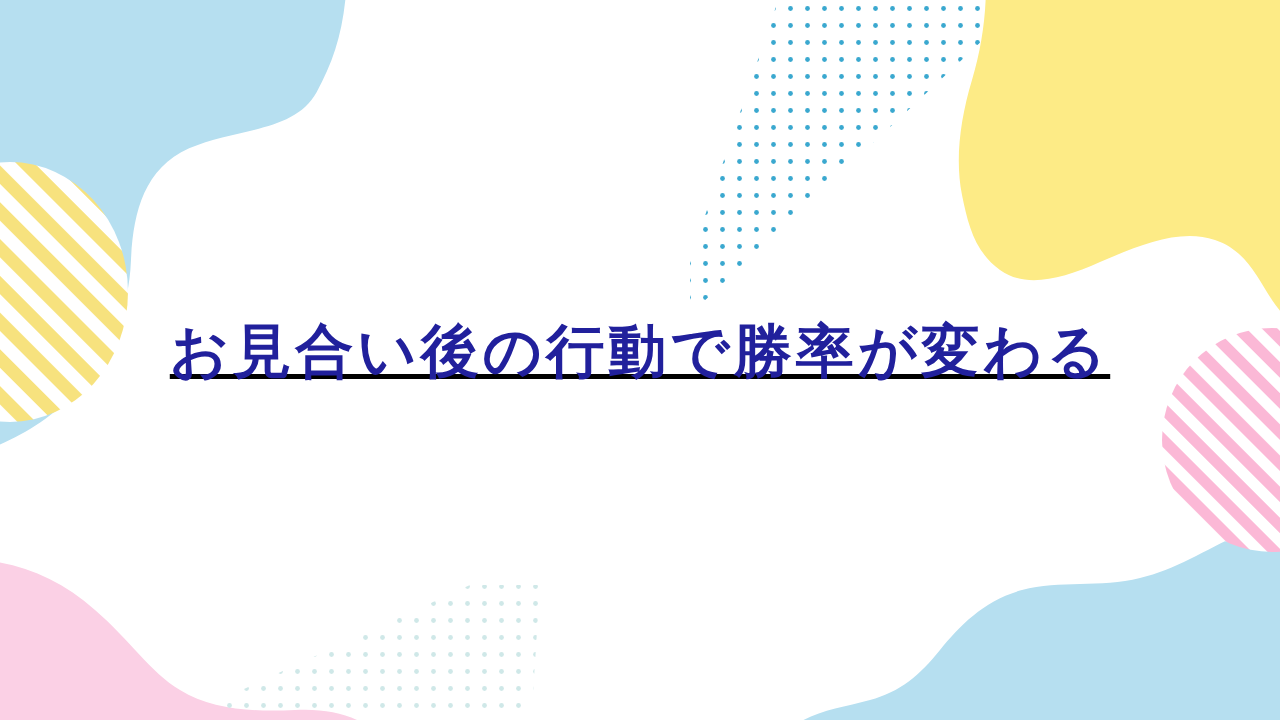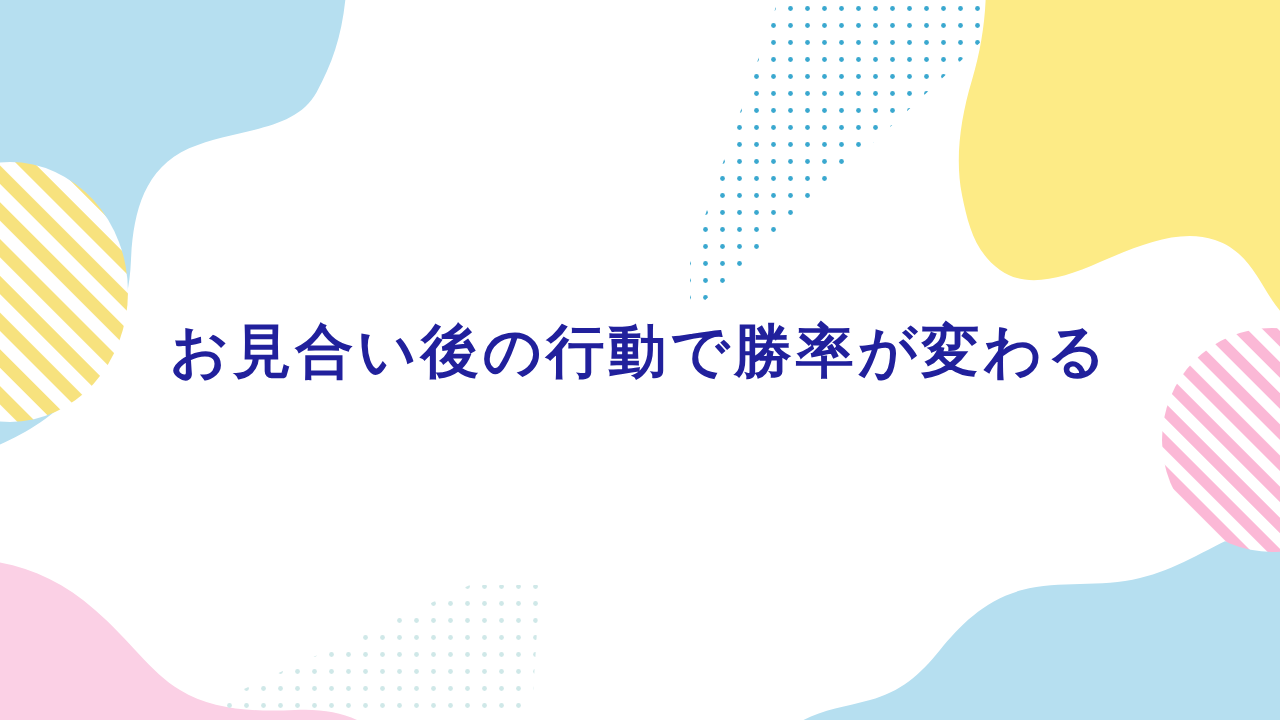--- a/index.html
+++ b/index.html
@@ -27,20 +27,21 @@
 
   .title-wrap {
     position: absolute;
     left: 0;
     top: 0;
     width: 1280px;
     height: 720px;
     display: flex;
     align-items: center;
     justify-content: center;
+    text-decoration: underline;
   }
 
   .slide-title {
     margin: 0;
     font-family: "DejaVu Sans", "Liberation Sans", sans-serif;
     font-weight: 700;
     font-size: 58px;
     line-height: 1.2;
     letter-spacing: 0.07em;
     color: #21209c;

